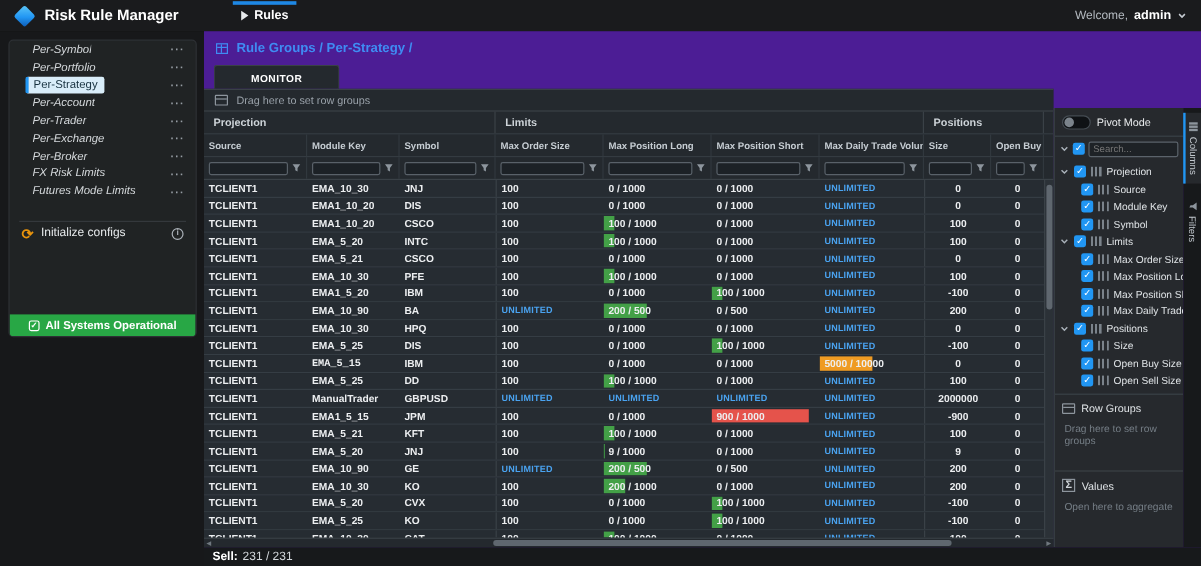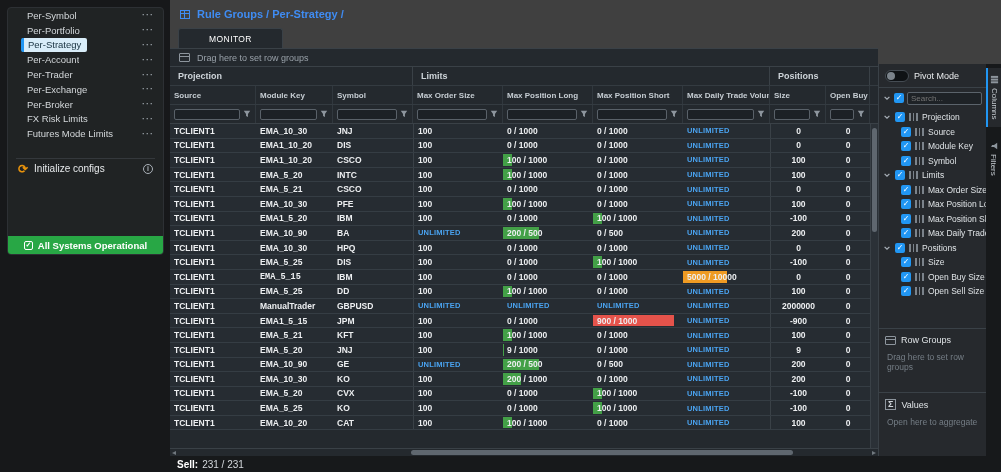--- a/index.html
+++ b/index.html
@@ -23,48 +23,48 @@
 
   
   .sidebar { width:170px; background:#17181a; padding:7px 6px 0 7px; flex:none; }
   .panel { background:#202324; border:1px solid #2d3034; border-radius:4px; height:248px;
            display:flex; flex-direction:column; overflow:hidden; }
   .panel-head { display:flex; align-items:center; gap:5px; padding:7px 6px 6px 7px; }
   .panel-title { color:#ffffff; font-weight:bold; font-size:10.5px; flex:1; }
   .btn-new { background:#2ea043; color:#fff; font-weight:bold; font-size:9px; border:none;
              padding:3px 8px; border-radius:3px; display:flex; align-items:center; gap:4px; cursor:pointer; }
   .g-item { height:14.8px; display:flex; align-items:center; padding:0 9px 0 19px; color:#d4d8db; font-size:9.5px; cursor:pointer; }
-  .g-item .lbl { overflow:hidden; white-space:nowrap; }
+  .g-item .lbl { overflow:hidden; white-space:nowrap;font-style:italic; }
   .g-item .dots { margin-left:auto; color:#969da4; font-weight:bold; font-size:9px; letter-spacing:1px; cursor:pointer; }
   .g-item.sel { padding-left:13px; }
   .g-item.sel .pill { background:#d9edf9; color:#17313f; border-left:3px solid #2196f3;
                       border-radius:2px; padding:1.5px 6px 2px 4px; font-size:9.5px; }
   .divider { border-top:1px solid #34383c; margin:17px 8px 0 8px; }
   .actions-label { color:#9aa1a8; font-size:9px; padding:6px 10px 3px 10px; }
   .action-item { display:flex; align-items:center; gap:6px; padding:4px 10px; color:#e6e9eb; font-size:10px; cursor:pointer; }
   .sync { color:#e8930c; font-size:12px; font-weight:bold; line-height:10px; }
   .info { margin-left:auto; width:10px; height:10px; border:1px solid #aab1b8; border-radius:50%;
           color:#aab1b8; font-size:7px; display:flex; align-items:center; justify-content:center; font-weight:bold; }
   .banner { margin-top:auto; background:#28a745; color:#fff; font-weight:bold; font-size:9.5px; height:18px;
             display:flex; align-items:center; justify-content:center; gap:5px; cursor:pointer; }
   .banner .chk { width:9px; height:9px; border:1px solid #fff; border-radius:2px; font-size:7px;
                  display:flex; align-items:center; justify-content:center; }
 
   
-  .main { flex:1; background:#404040; display:flex; flex-direction:column; min-width:0; }
+  .main { flex:1; background:#4c1d95; display:flex; flex-direction:column; min-width:0; }
   .crumb-row { height:28px; display:flex; align-items:center; gap:7px; padding-left:10px; flex:none; }
   .icon-grid { width:10px; height:9px; border:1.4px solid #3f8cf3; position:relative; }
   .icon-grid::before { content:""; position:absolute; left:0; right:0; top:2.4px; border-top:1.2px solid #3f8cf3; }
   .icon-grid::after  { content:""; position:absolute; top:0; bottom:0; left:3.2px; border-left:1.2px solid #3f8cf3; }
   .crumb { color:#3f8cf3; font-weight:bold; font-size:11px; }
   .view-select { background:#ffffff; color:#15191d; font-size:8.5px; height:17px; padding:0 6px;
                  border-radius:3px; display:flex; align-items:center; gap:12px; cursor:pointer; }
   .tab-row { display:flex; height:20px; padding-left:8px; flex:none; }
   .tab { width:105px; display:flex; align-items:center; justify-content:center; font-size:8.5px;
-         letter-spacing:.4px; color:#b3bac1; font-weight:normal; cursor:pointer; }
+         letter-spacing:.4px; color:#b3bac1; font-weight:bold; cursor:pointer; }
   .tab.active { background:#24292e; color:#ffffff; border:1px solid #3a4147; border-bottom:none; border-radius:3px 3px 0 0; }
 
   .workspace { flex:1; display:flex; min-height:0; }
 
   
   .grid { width:708px; flex:none; display:flex; flex-direction:column; background:#24292e; border-top:1px solid #3a4147; }
   .dragbar { height:18px; border-bottom:1px solid #3a4147; display:flex; align-items:center; gap:7px;
              padding:0 9px; color:#99a1a9; font-size:9px; flex:none; }
   .mini-table { width:11px; height:9px; border:1.2px solid #8d959d; border-radius:1px; position:relative; flex:none; }
   .mini-table::before { content:""; position:absolute; left:0; right:0; top:2.2px; border-top:1px solid #8d959d; }
@@ -132,20 +132,36 @@
   .statusbar { height:16px; background:#17191b; display:flex; align-items:center; gap:4px; padding:0 7px;
                font-size:10px; color:#d3d7db; flex:none; }
   .statusbar b { color:#ffffff; }
   .chev { flex:none; }
 </style>
 </head>
 <body>
 
 <div class="app">
 
+  <div class="top">
+    <div class="logo"></div>
+    <div class="app-title">Risk Rule Manager</div>
+    <div class="nav-item">
+      <span class="play"></span>
+      <span>Rules</span>
+      <span class="bar"></span>
+    </div>
+    <div class="top-right">
+      <span>Welcome,</span>
+      <b>admin</b>
+      <svg class="chev" width="8" height="8" viewBox="0 0 10 10">
+          <path d="M2 3.5l3 3 3-3" stroke="#c6ccd2" stroke-width="1.6" fill="none"></path>
+        </svg>
+    </div>
+  </div>
 
   <div class="body">
 
     <div class="sidebar">
       <div class="panel">
         <div id="sidebar-items">
             <div class="g-item">
               <span class="lbl">Per-Symbol</span>
                  <span class="dots">···</span>
             </div>

